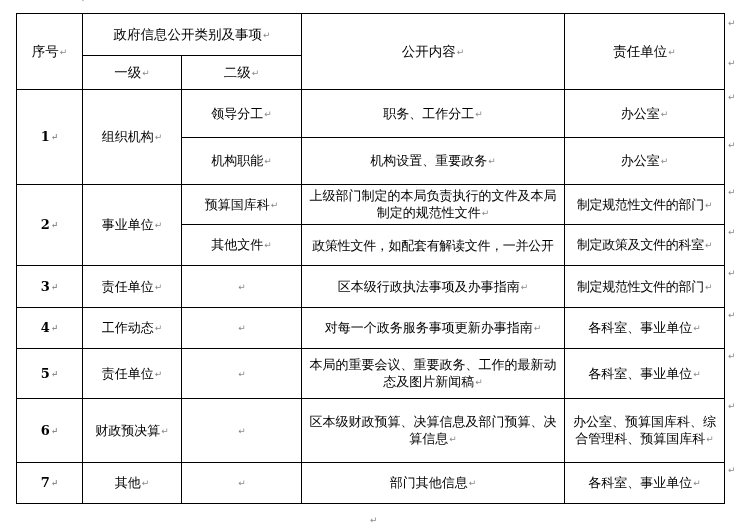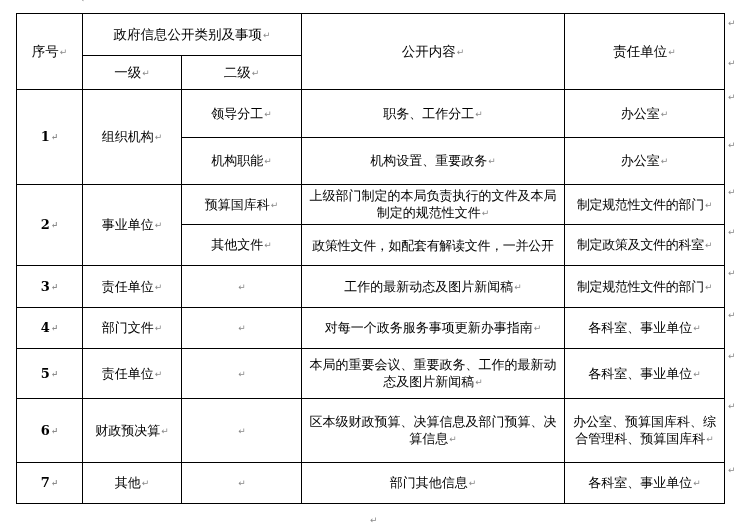--- a/index.html
+++ b/index.html
@@ -65,27 +65,27 @@
   <tr style="height:41px">
     <td><span>其他文件</span><span class="para-mark">↵</span></td>
     <td class="nowrap"><span>政策性文件，如配套有解读文件，一并公开</span></td>
     <td class="nowrap"><span>制定政策及文件的科室</span><span class="para-mark">↵</span></td>
   </tr>
 
   <tr style="height:42px">
     <td class="num"><span>3</span><span class="para-mark">↵</span></td>
     <td><span>责任单位</span><span class="para-mark">↵</span></td>
     <td><span></span><span class="para-mark">↵</span></td>
-    <td><span>工作的最新动态及图片新闻稿</span><span class="para-mark">↵</span></td>
+    <td><span>区本级行政执法事项及办事指南</span><span class="para-mark">↵</span></td>
     <td class="nowrap"><span>制定规范性文件的部门</span><span class="para-mark">↵</span></td>
   </tr>
 
   <tr style="height:41px">
     <td class="num"><span>4</span><span class="para-mark">↵</span></td>
-    <td><span>部门文件</span><span class="para-mark">↵</span></td>
+    <td><span>工作动态</span><span class="para-mark">↵</span></td>
     <td><span></span><span class="para-mark">↵</span></td>
     <td><span>对每一个政务服务事项更新办事指南</span><span class="para-mark">↵</span></td>
     <td><span>各科室、事业单位</span><span class="para-mark">↵</span></td>
   </tr>
 
   <tr style="height:50px">
     <td class="num"><span>5</span><span class="para-mark">↵</span></td>
     <td><span>责任单位</span><span class="para-mark">↵</span></td>
     <td><span></span><span class="para-mark">↵</span></td>
     <td><span>本局的重要会议、重要政务、工作的最新动态及图片新闻稿</span><span class="para-mark">↵</span></td>

